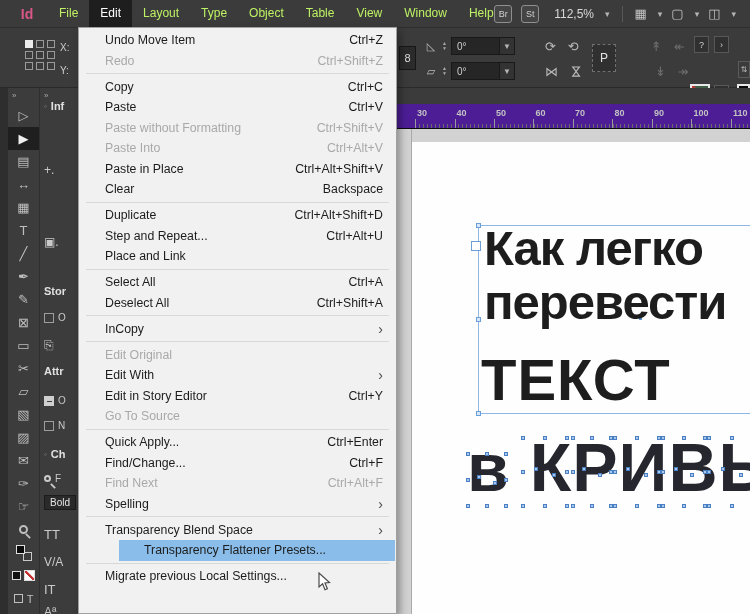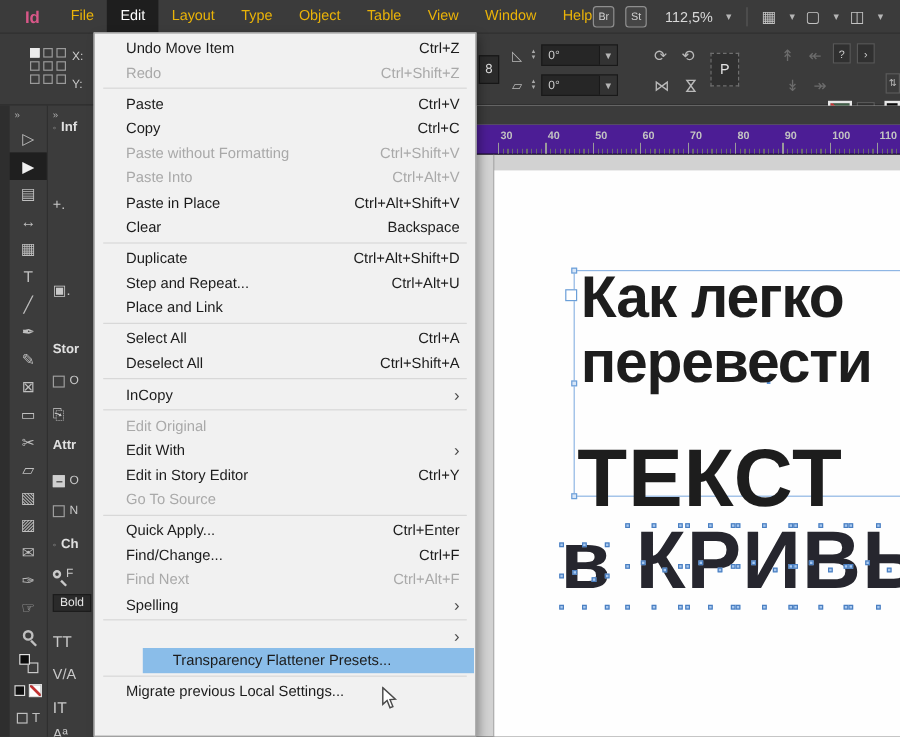--- a/index.html
+++ b/index.html
@@ -10,21 +10,21 @@
     font-family:"Liberation Sans", sans-serif;
     -webkit-font-smoothing:antialiased;
   }
 
   
   .menubar { position:absolute; left:0; top:0; width:750px; height:27px;
     background:#3b3b3b; display:flex; align-items:center; z-index:5; }
   .logo { width:30px; height:22px; margin-left:12px; display:flex; align-items:center; justify-content:center;
     color:#d85788; font-weight:bold; font-size:14px; }
   .mb-items { display:flex; margin-left:6px; height:27px; }
-  .mb-item { padding:0 11px; line-height:27px; font-size:12px; color:#eab308; cursor:default; }
+  .mb-item { padding:0 11px; line-height:27px; font-size:12px; color:#bef264; cursor:default; }
   .mb-item.active { background:#1e1e1e; color:#ffffff; }
   .topbar-right { position:absolute; right:14px; top:0; height:27px; display:flex; align-items:center; gap:9px; }
   .sq-btn { width:18px; height:18px; border:1px solid #8f8f8f; border-radius:3px; background:#454545;
     color:#d0d0d0; font-size:9px; display:flex; align-items:center; justify-content:center; }
   .zoom-box { color:#d8d8d8; font-size:12px; margin-left:6px; }
   .chev { color:#b5b5b5; font-size:9px; margin-left:2px; }
   .tb-sep { width:1px; height:16px; background:#585858; margin:0 3px; }
   .tb-ic { color:#c3c3c3; font-size:13px; }
 
   
@@ -96,21 +96,21 @@
     background:repeating-linear-gradient(90deg, #6a6a6a 0 1px, transparent 1px 3.95px); }
   .ruler::after { content:''; position:absolute; left:18px; right:0; bottom:0; height:9px;
     background:repeating-linear-gradient(90deg, #9a9a9a 0 1px, transparent 1px 39.5px); }
   .tick-num { position:absolute; top:4px; font-size:9px; color:#c2c2c2; }
   .page { position:absolute; left:15px; top:54px; width:338px; height:472px; background:#fefefe; }
   .page-edge { position:absolute; left:14px; top:41px; width:1px; height:485px; background:#a9a9a9; }
   .pasteboard-top { position:absolute; left:0; top:41px; width:353px; height:13px; background:#d2d2d2; }
 
   .doc-text { position:absolute; color:#1d1d1d; font-weight:bold; white-space:nowrap; }
   .t-heading { left:87px; top:133px; font-size:49px; line-height:54px; letter-spacing:-1px; }
-  .t-big { left:84px; top:252px; font-size:68px; line-height:79px; letter-spacing:1px;margin-top:20px; }
+  .t-big { left:84px; top:252px; font-size:58px; line-height:79px; letter-spacing:1px; }
   .t-curves { left:70px; top:345px; font-size:68px; line-height:68px; color:#26262e; letter-spacing:1px; }
 
   .frame-line { position:absolute; background:#8fb6e4; }
   .handle { position:absolute; width:5px; height:5px; background:#d7e6f8; border:1px solid #6b9fd8; }
   .inport { position:absolute; width:10px; height:10px; background:#ffffff; border:1px solid #6b9fd8; }
   .bluedot { position:absolute; width:3px; height:3px; background:#5b93d6; }
   .anchor { position:absolute; width:4px; height:4px; background:#a8c8ef; border:1px solid #4a7fc1; }
 
   
   .edit-menu { position:absolute; left:78px; top:27px; width:319px; height:587px;
@@ -417,26 +417,26 @@
       <span class="ms">Ctrl+Z</span>
     </div>
     <div class="mi disabled">
       <span class="ml">Redo</span>
       <span class="ms">Ctrl+Shift+Z</span>
     </div>
     <div class="msep">
       <i></i>
     </div>
     <div class="mi">
+      <span class="ml">Copy</span>
+      <span class="ms">Ctrl+C</span>
+    </div>
+    <div class="mi">
       <span class="ml">Paste</span>
       <span class="ms">Ctrl+V</span>
-    </div>
-    <div class="mi">
-      <span class="ml">Copy</span>
-      <span class="ms">Ctrl+C</span>
     </div>
     <div class="mi disabled">
       <span class="ml">Paste without Formatting</span>
       <span class="ms">Ctrl+Shift+V</span>
     </div>
     <div class="mi disabled">
       <span class="ml">Paste Into</span>
       <span class="ms">Ctrl+Alt+V</span>
     </div>
     <div class="mi">
@@ -512,20 +512,21 @@
       <span class="ms">Ctrl+Alt+F</span>
     </div>
     <div class="mi">
       <span class="ml">Spelling</span>
       <span class="sub">›</span>
     </div>
     <div class="msep">
       <i></i>
     </div>
     <div class="mi">
+      <span class="ml">Transparency Blend Space</span>
       <span class="sub">›</span>
     </div>
     <div class="mi highlighted">
       <span class="ml">Transparency Flattener Presets...</span>
     </div>
     <div class="msep">
       <i></i>
     </div>
     <div class="mi">
       <span class="ml">Migrate previous Local Settings...</span>

